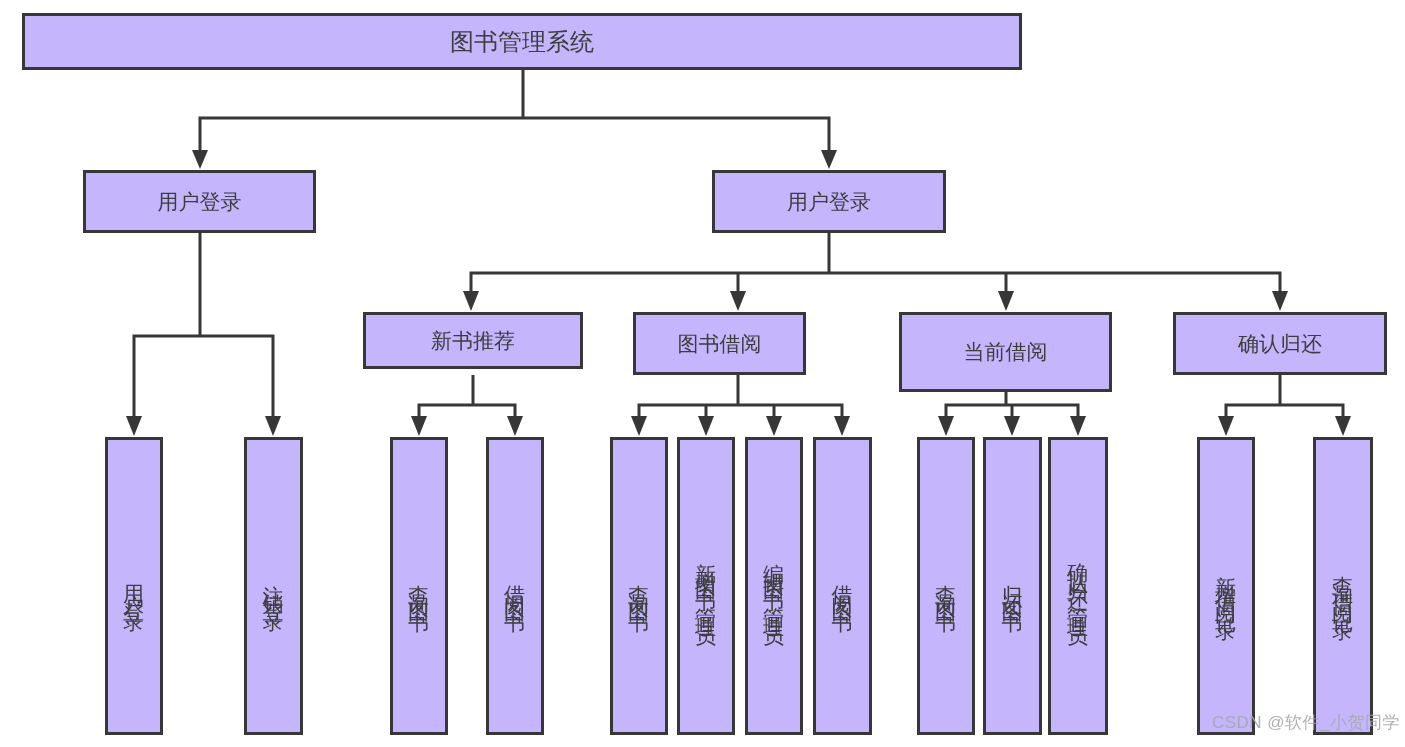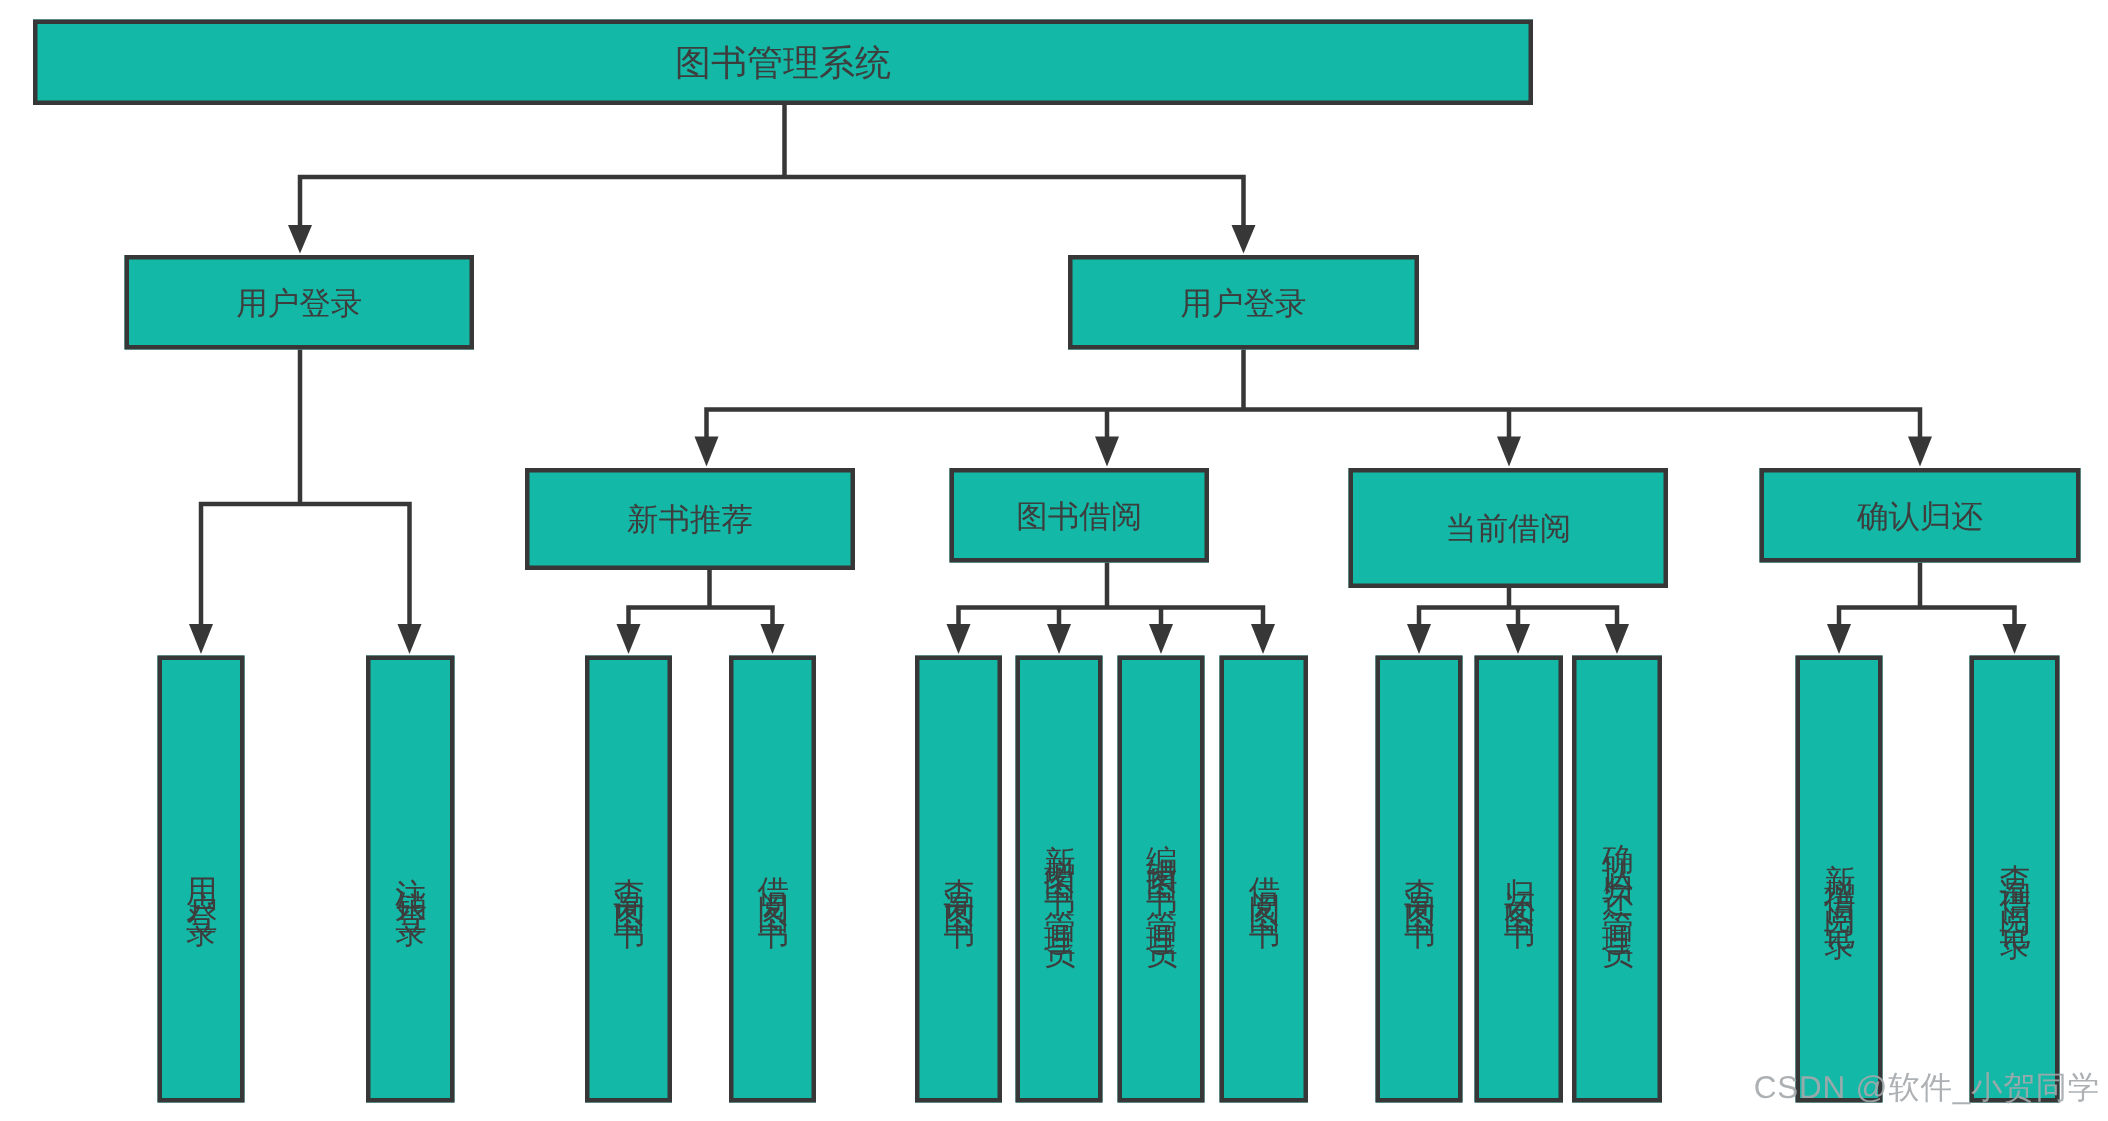--- a/index.html
+++ b/index.html
@@ -1,27 +1,27 @@
 <!DOCTYPE html>
 <html><head>
 <meta charset="utf-8">
 <style>
   html,body{margin:0;padding:0;background:#ffffff;}
   body{width:1405px;height:747px;position:relative;overflow:hidden;
        font-family:"Liberation Sans","DejaVu Sans",sans-serif;}
   .canvas{position:absolute;left:0;top:0;width:1405px;height:747px;}
   svg.connectors{position:absolute;left:0;top:0;z-index:1;}
-  .box{position:absolute;background:#14b8a6;border:3px solid #373737;
+  .box{position:absolute;background:#c4b5fd;border:3px solid #373737;
        box-sizing:border-box;display:flex;align-items:center;justify-content:center;
        color:#3d3d3d;font-size:21px;z-index:2;}
   .box.root{font-size:24px;}
   .vbox span{writing-mode:vertical-rl;text-orientation:mixed;
              letter-spacing:9px;line-height:1;white-space:nowrap;}
   .watermark{position:absolute;top:711px;right:5px;z-index:6;
-             font-size:21px;color:rgba(165,168,172,0.9);letter-spacing:0.5px;}
+             font-size:17px;color:rgba(165,168,172,0.9);letter-spacing:0.5px;}
 </style>
 </head>
 <body>
 
 <div class="canvas">
 
   <svg class="connectors" width="1405" height="747" viewBox="0 0 1405 747">
     <g stroke="#373737" stroke-width="3" fill="none">
       <path d="M523,70 V118 M198.5,118 H830.5 M200,118 V151 M829,118 V151"></path>
     </g>
@@ -88,21 +88,21 @@
     <span>图书管理系统</span>
   </div>
 
   <div class="box" style="left:83px;top:170px;width:233px;height:63px">
     <span>用户登录</span>
   </div>
   <div class="box" style="left:712px;top:170px;width:234px;height:63px">
     <span>用户登录</span>
   </div>
 
-  <div class="box" style="left:350px;top:312px;width:220px;height:68px">
+  <div class="box" style="left:363px;top:312px;width:220px;height:57px">
     <span>新书推荐</span>
   </div>
   <div class="box" style="left:633px;top:312px;width:173px;height:63px">
     <span>图书借阅</span>
   </div>
   <div class="box" style="left:899px;top:312px;width:213px;height:80px">
     <span>当前借阅</span>
   </div>
   <div class="box" style="left:1173px;top:312px;width:214px;height:63px">
     <span>确认归还</span>

